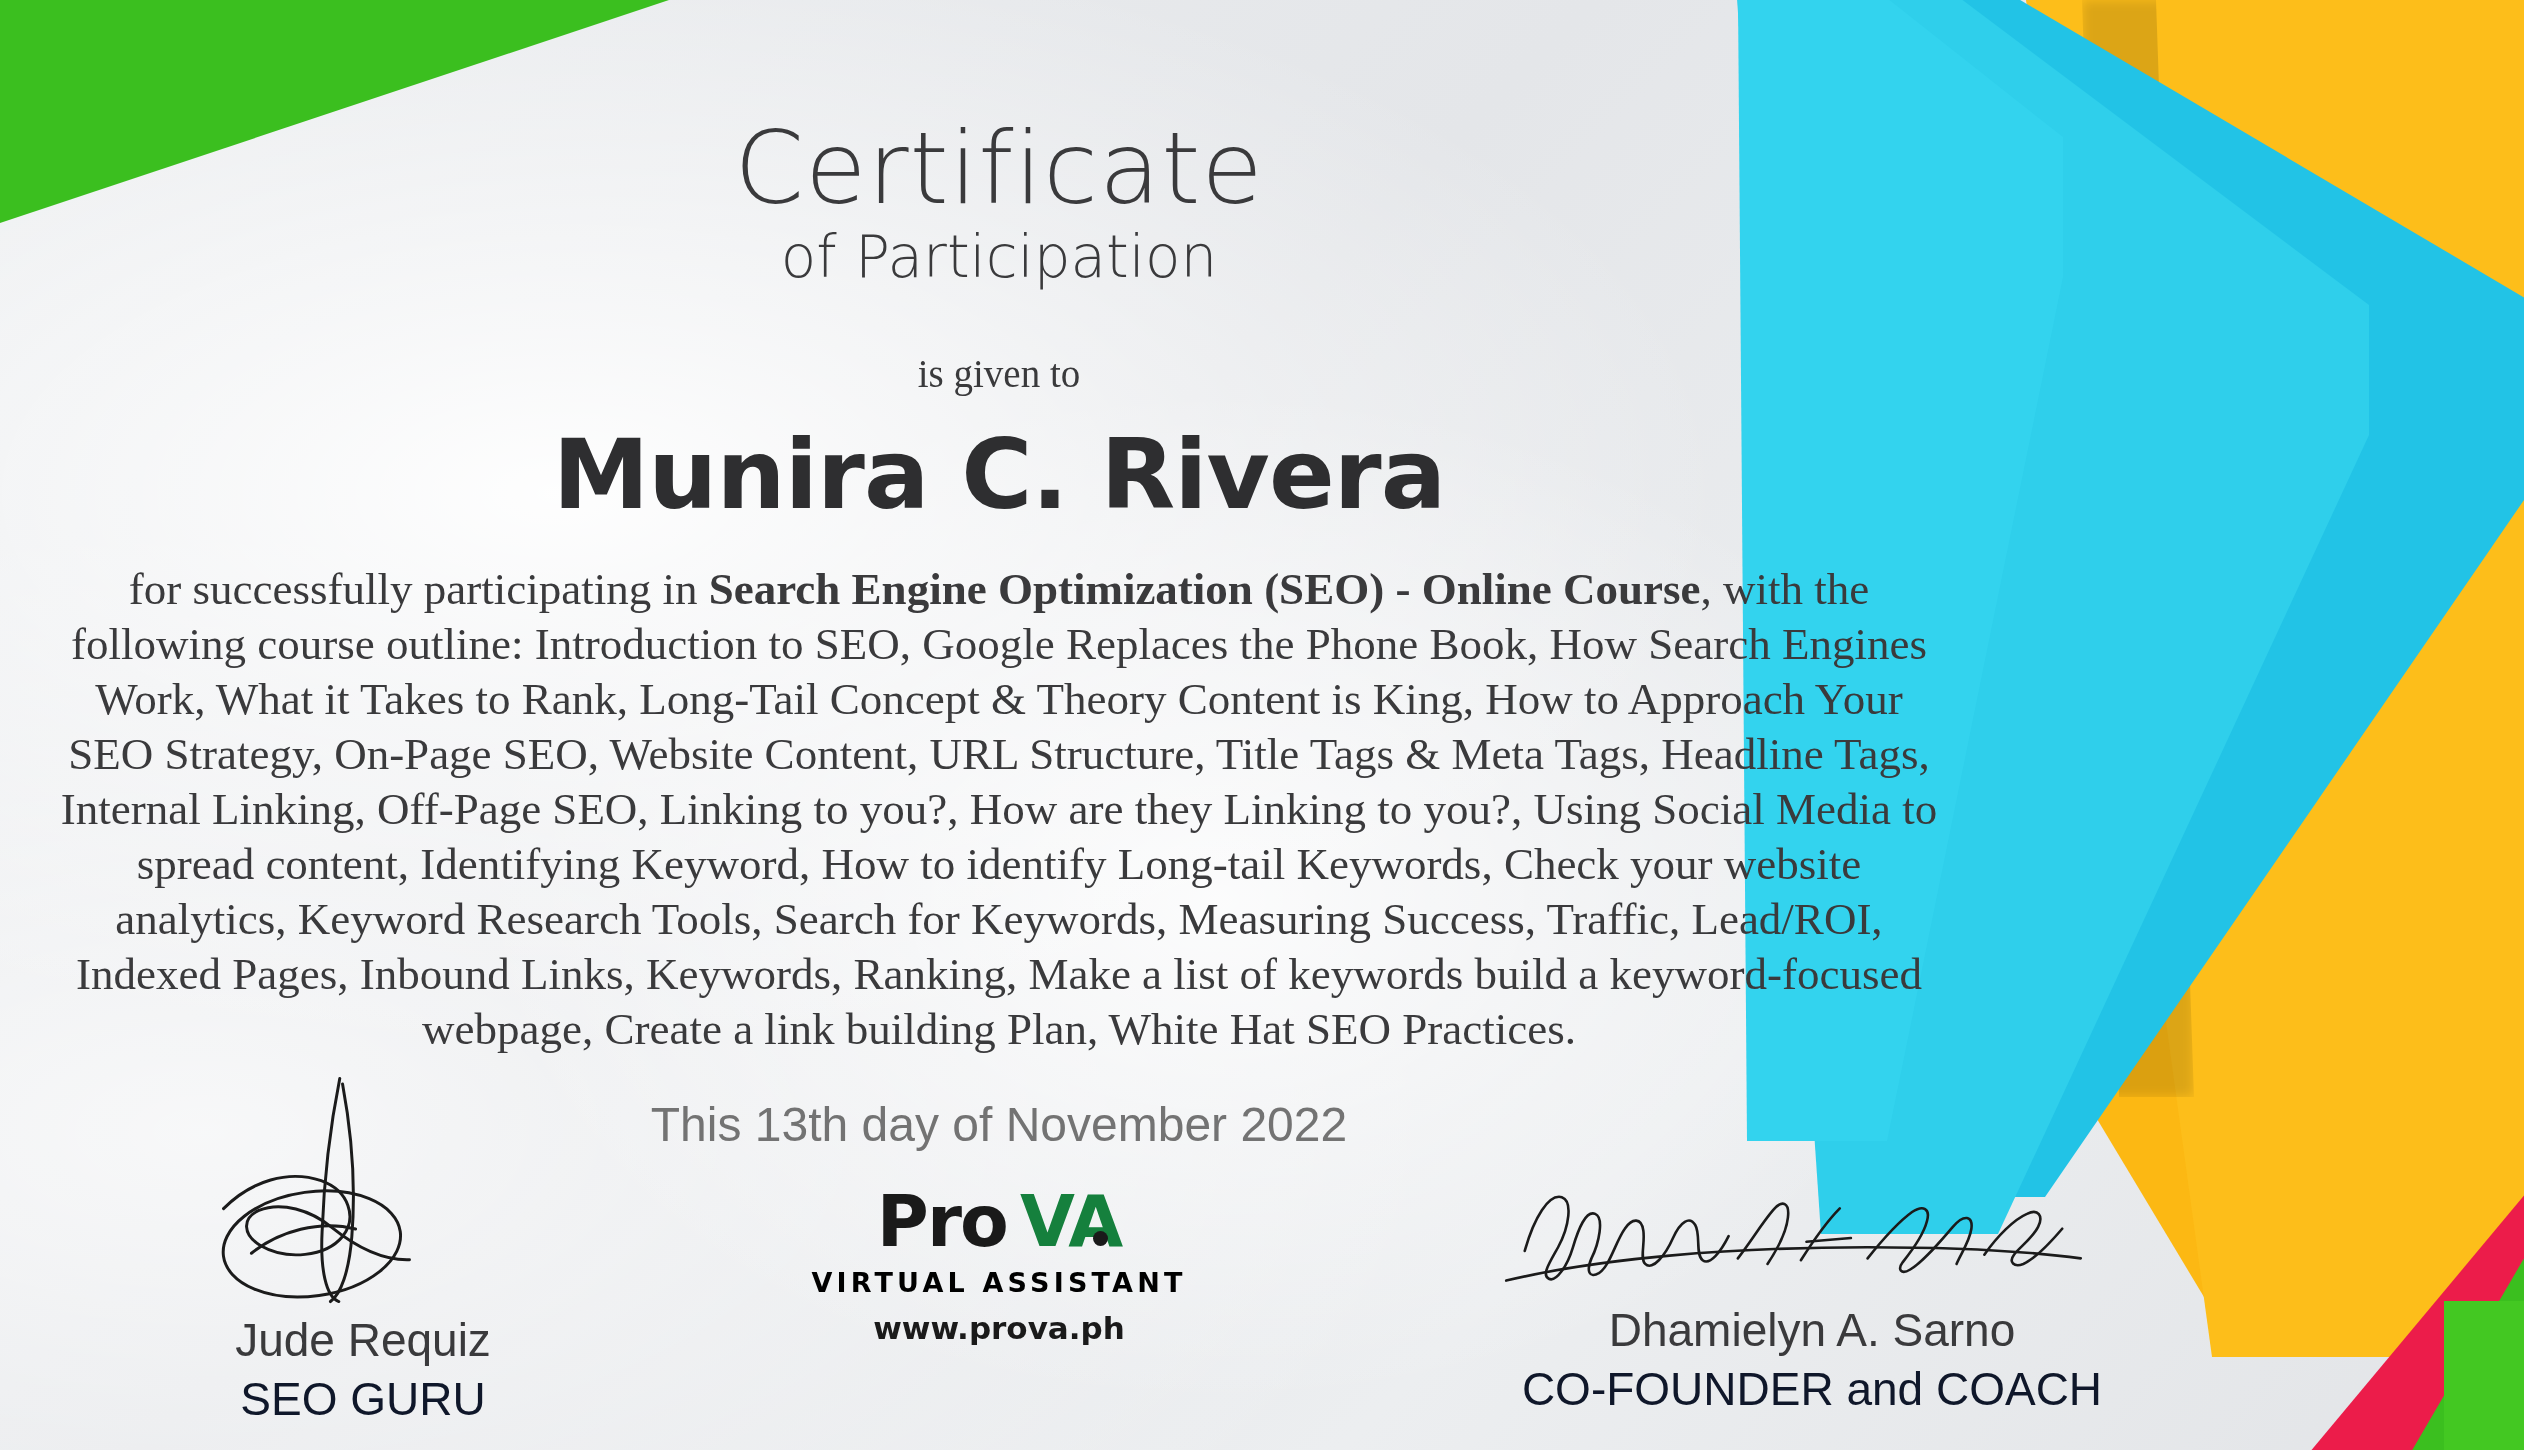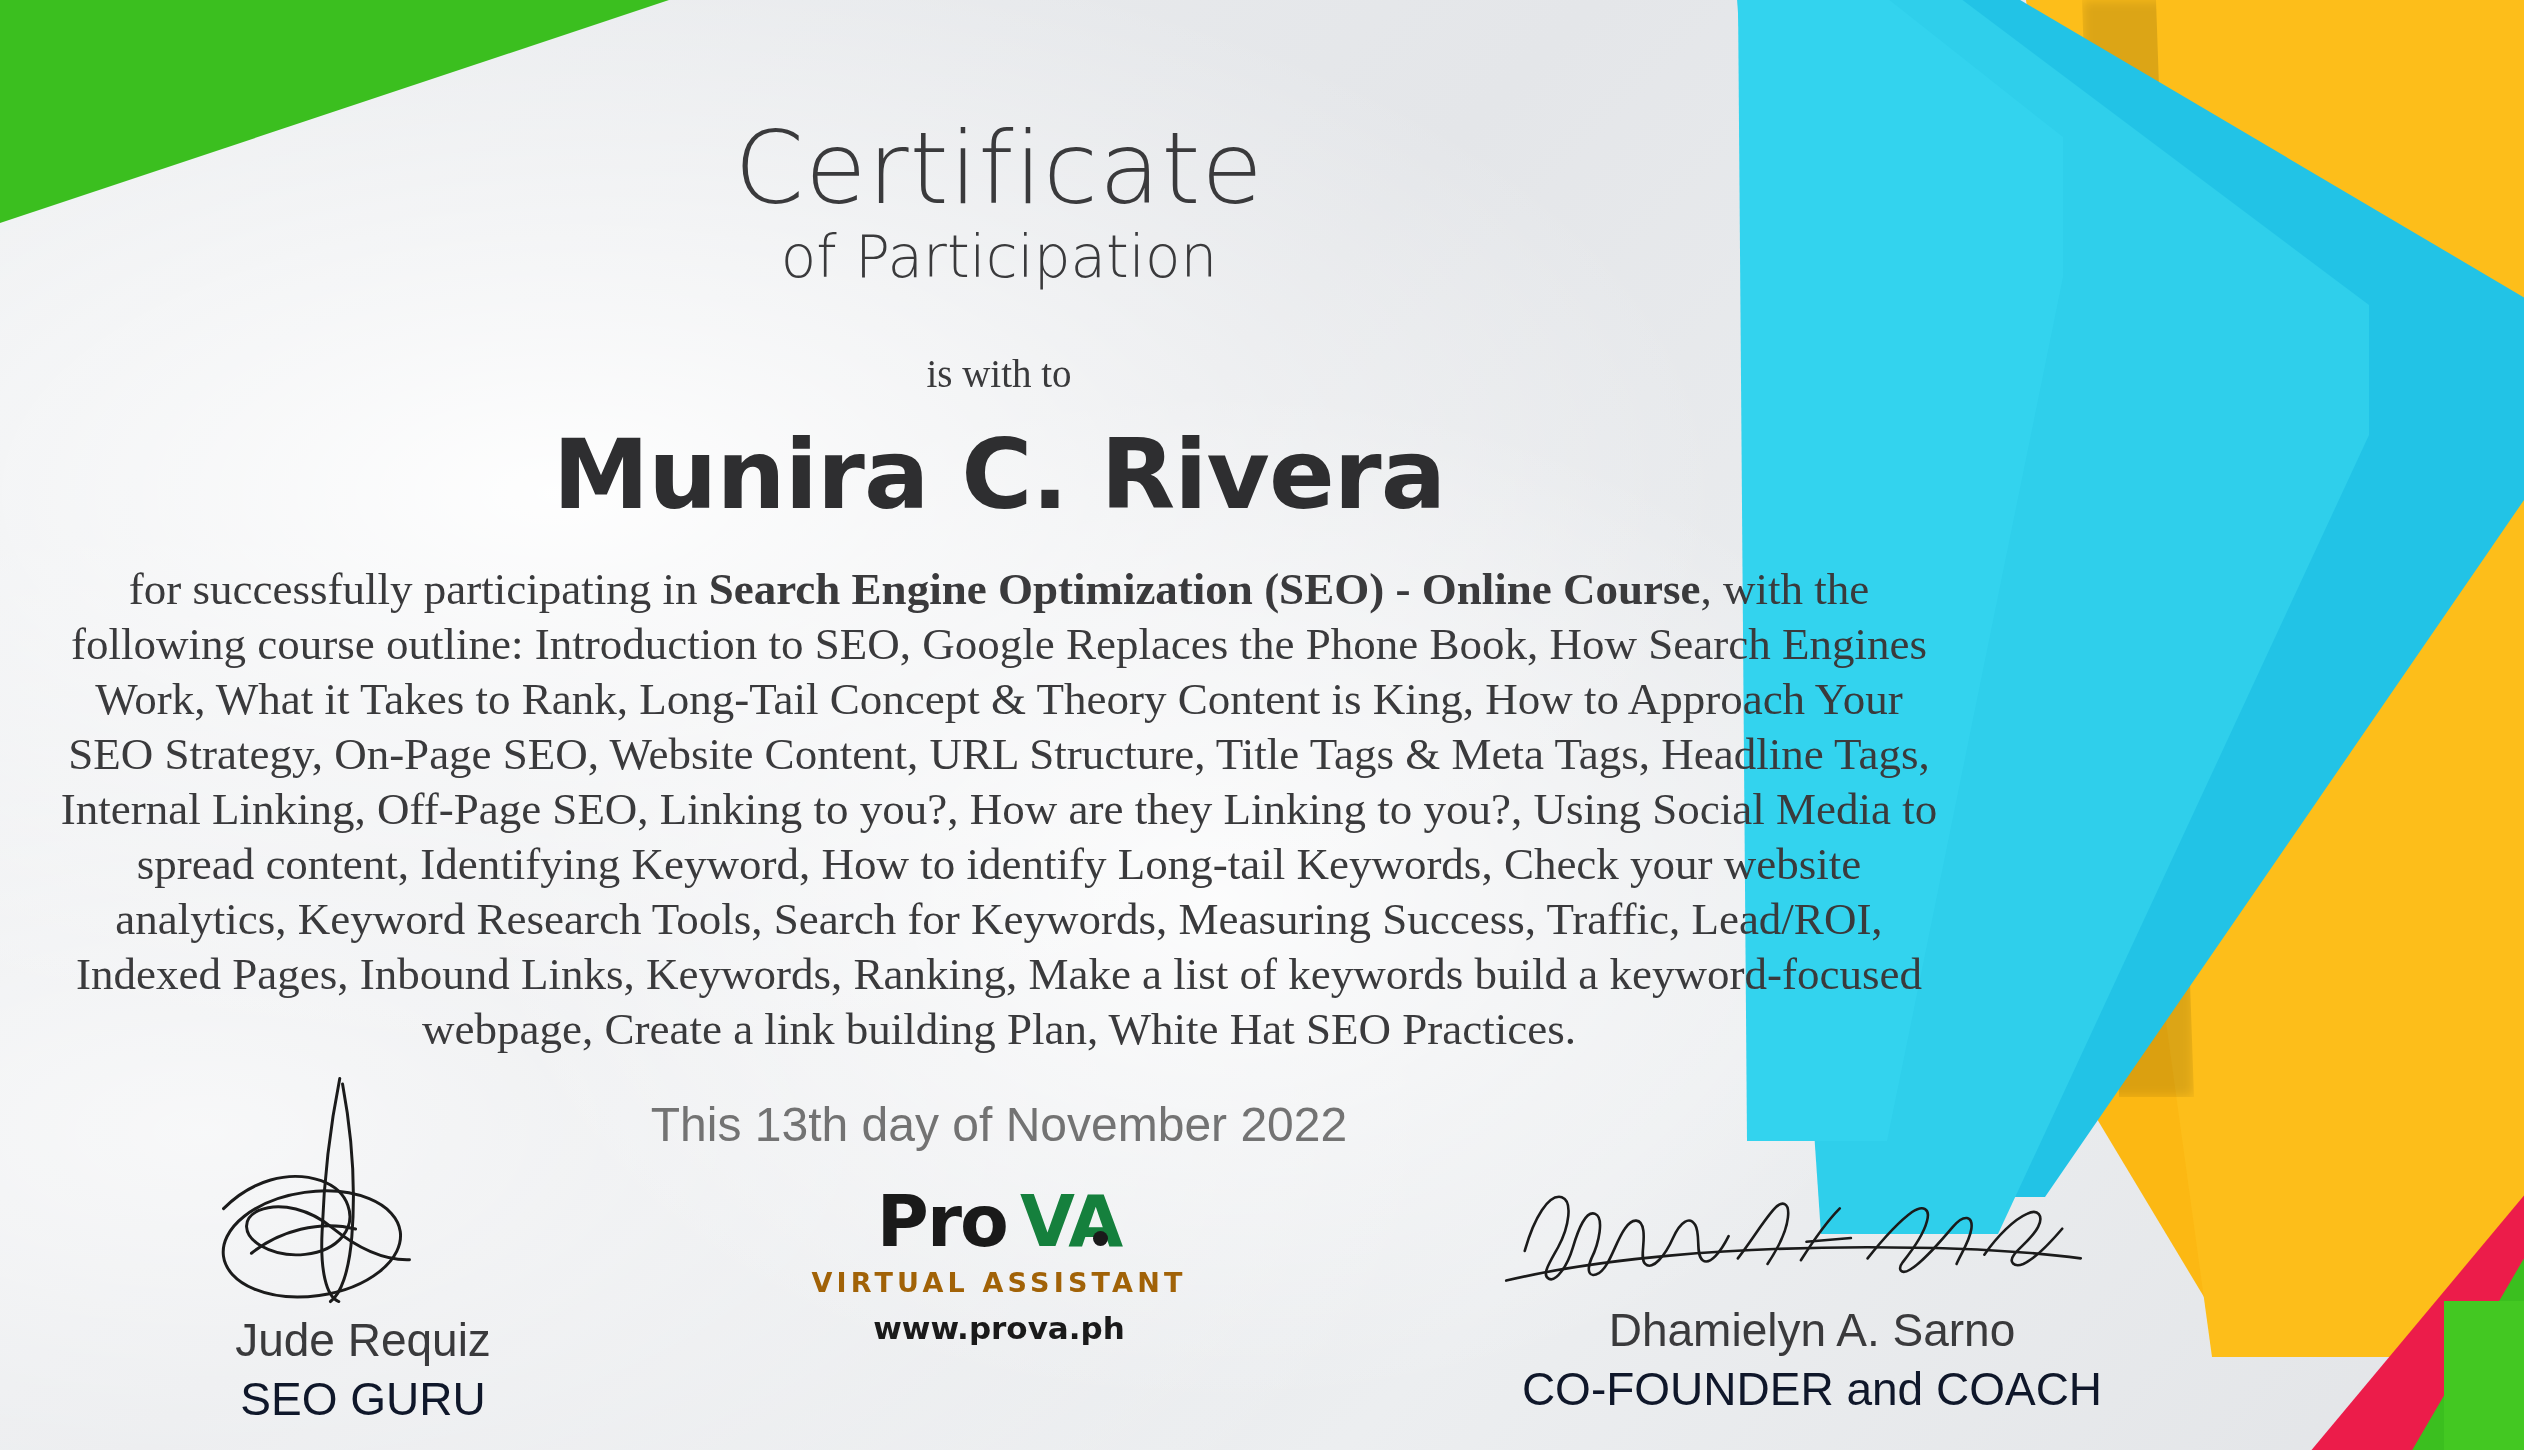--- a/index.html
+++ b/index.html
@@ -233,21 +233,21 @@
     position: absolute;
     right: 13px;
     bottom: 16.7px;
   }
   .logo-sub {
     margin-top: 3.7px;
     font-family: "DejaVu Sans", sans-serif;
     font-weight: 700;
     font-size: 27px;
     letter-spacing: 4.2px;
-    color: #a16207;
+    color: #000000;
   }
   .logo-url {
     margin-top: 12px;
     font-family: "DejaVu Sans", sans-serif;
     font-weight: 700;
     font-size: 31px;
     color: #1a1a1a;
   }
   
   .sig-left {
@@ -296,21 +296,21 @@
   <div class="shape r-cyan-front"></div>
   <div class="shape r-cyan-blade"></div>
   <div class="shape r-red"></div>
   <div class="shape r-green-br"></div>
   <div class="shape r-green-br2"></div>
 
   <div class="content">
 
     <div class="title">Certificate</div>
     <div class="subtitle">of Participation</div>
-    <div class="given-to">is with to</div>
+    <div class="given-to">is given to</div>
     <div class="recipient">Munira C. Rivera</div>
 
     <div class="body-text"><span>for successfully participating in </span><b>Search Engine Optimization (SEO) - Online Course</b><span>, with the following course outline: Introduction to SEO, Google Replaces the Phone Book, How Search Engines Work, What it Takes to Rank, Long-Tail Concept &amp; Theory Content is King, How to Approach Your SEO Strategy, On-Page SEO, Website Content, URL Structure, Title Tags &amp; Meta Tags, Headline Tags, Internal Linking, Off-Page SEO, Linking to you?, How are they Linking to you?, Using Social Media to spread content, Identifying Keyword, How to identify Long-tail Keywords, Check your website analytics, Keyword Research Tools, Search for Keywords, Measuring Success, Traffic, Lead/ROI, Indexed Pages, Inbound Links, Keywords, Ranking, Make a list of keywords build a keyword-focused webpage, Create a link building Plan, White Hat SEO Practices.</span></div>
 
     <div class="date-line">This 13th day of November 2022</div>
 
     <div class="logo-block">
       <div class="logo-word"><span>Pro</span><span class="logo-va"><span>VA</span><span class="logo-dot"></span></span></div>
       <div class="logo-sub">VIRTUAL ASSISTANT</div>
       <div class="logo-url">www.prova.ph</div>

